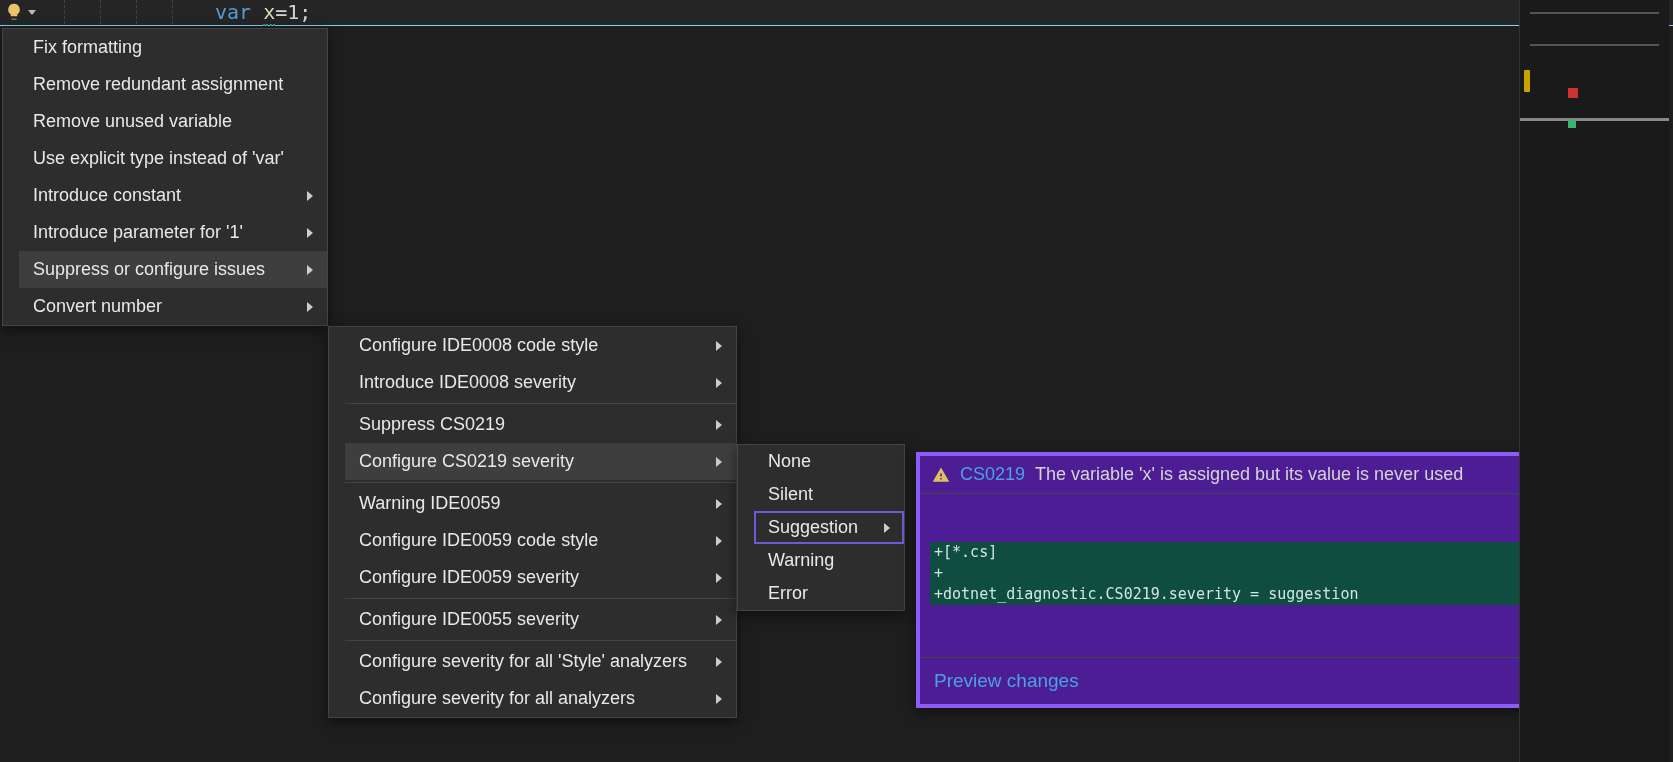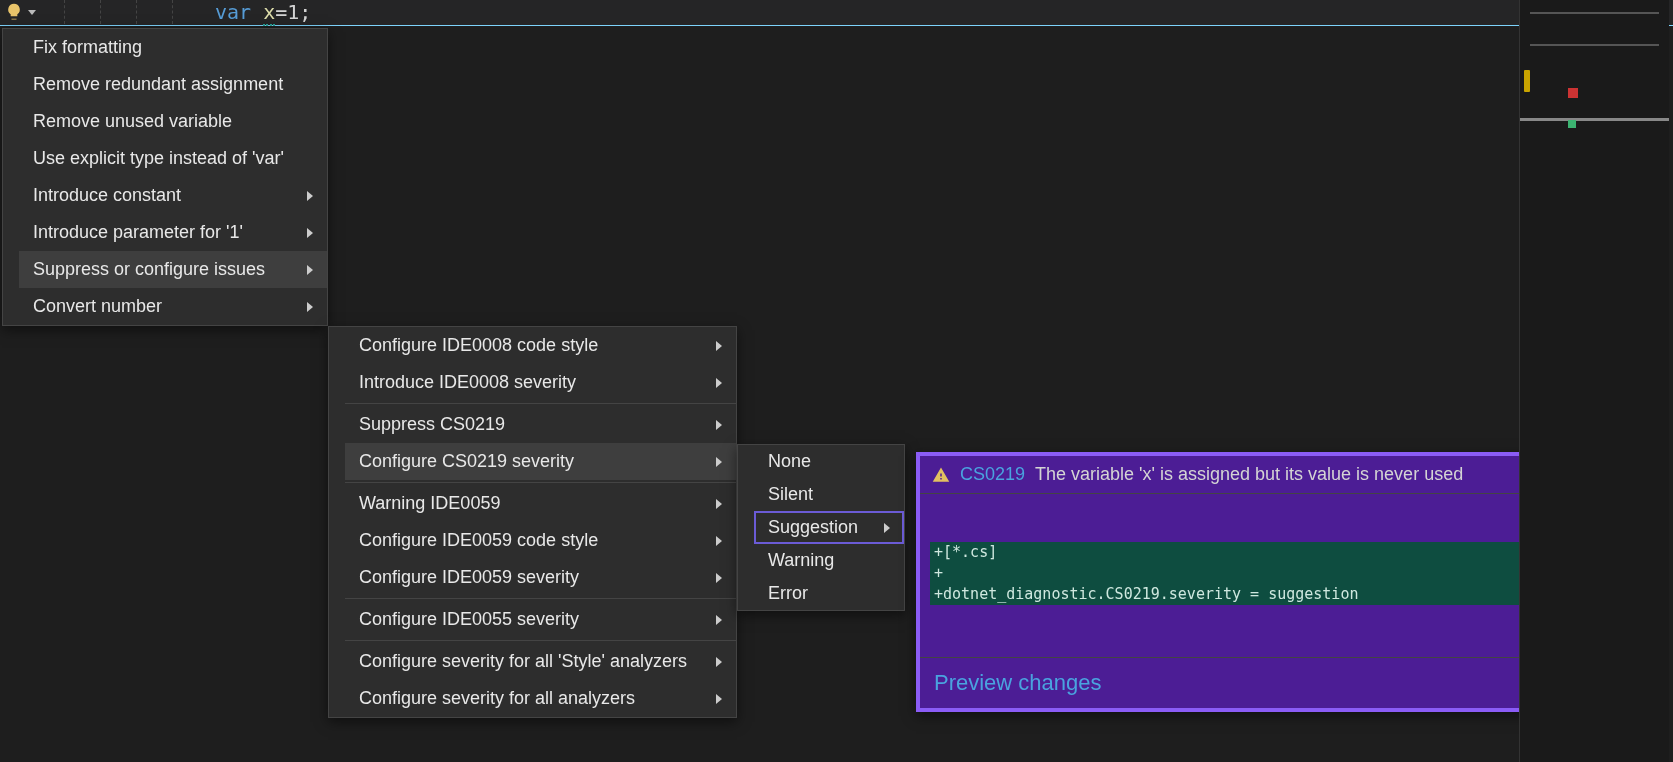--- a/index.html
+++ b/index.html
@@ -132,21 +132,21 @@
     line-height: 21px;
     padding: 6px 10px 10px 10px;
     white-space: pre;
   }
   .diff-context { color: #d4d4d4; }
   .diff-add { background: #0e4d40; color: #cfe8df; padding: 0 4px; display:block; }
   .preview-footer {
     padding: 12px 14px;
     border-top: 1px solid #444;
   }
-  .preview-link { color: #4aa3df; font-size: 22px; }
+  .preview-link { color: #4aa3df; font-size: 19px; }
   
   .minimap {
     position: absolute;
     right: 4px;
     top: 0;
     width: 150px;
     height: 100%;
     background: #1a1a1a;
     border-left: 1px solid #333;
   }

